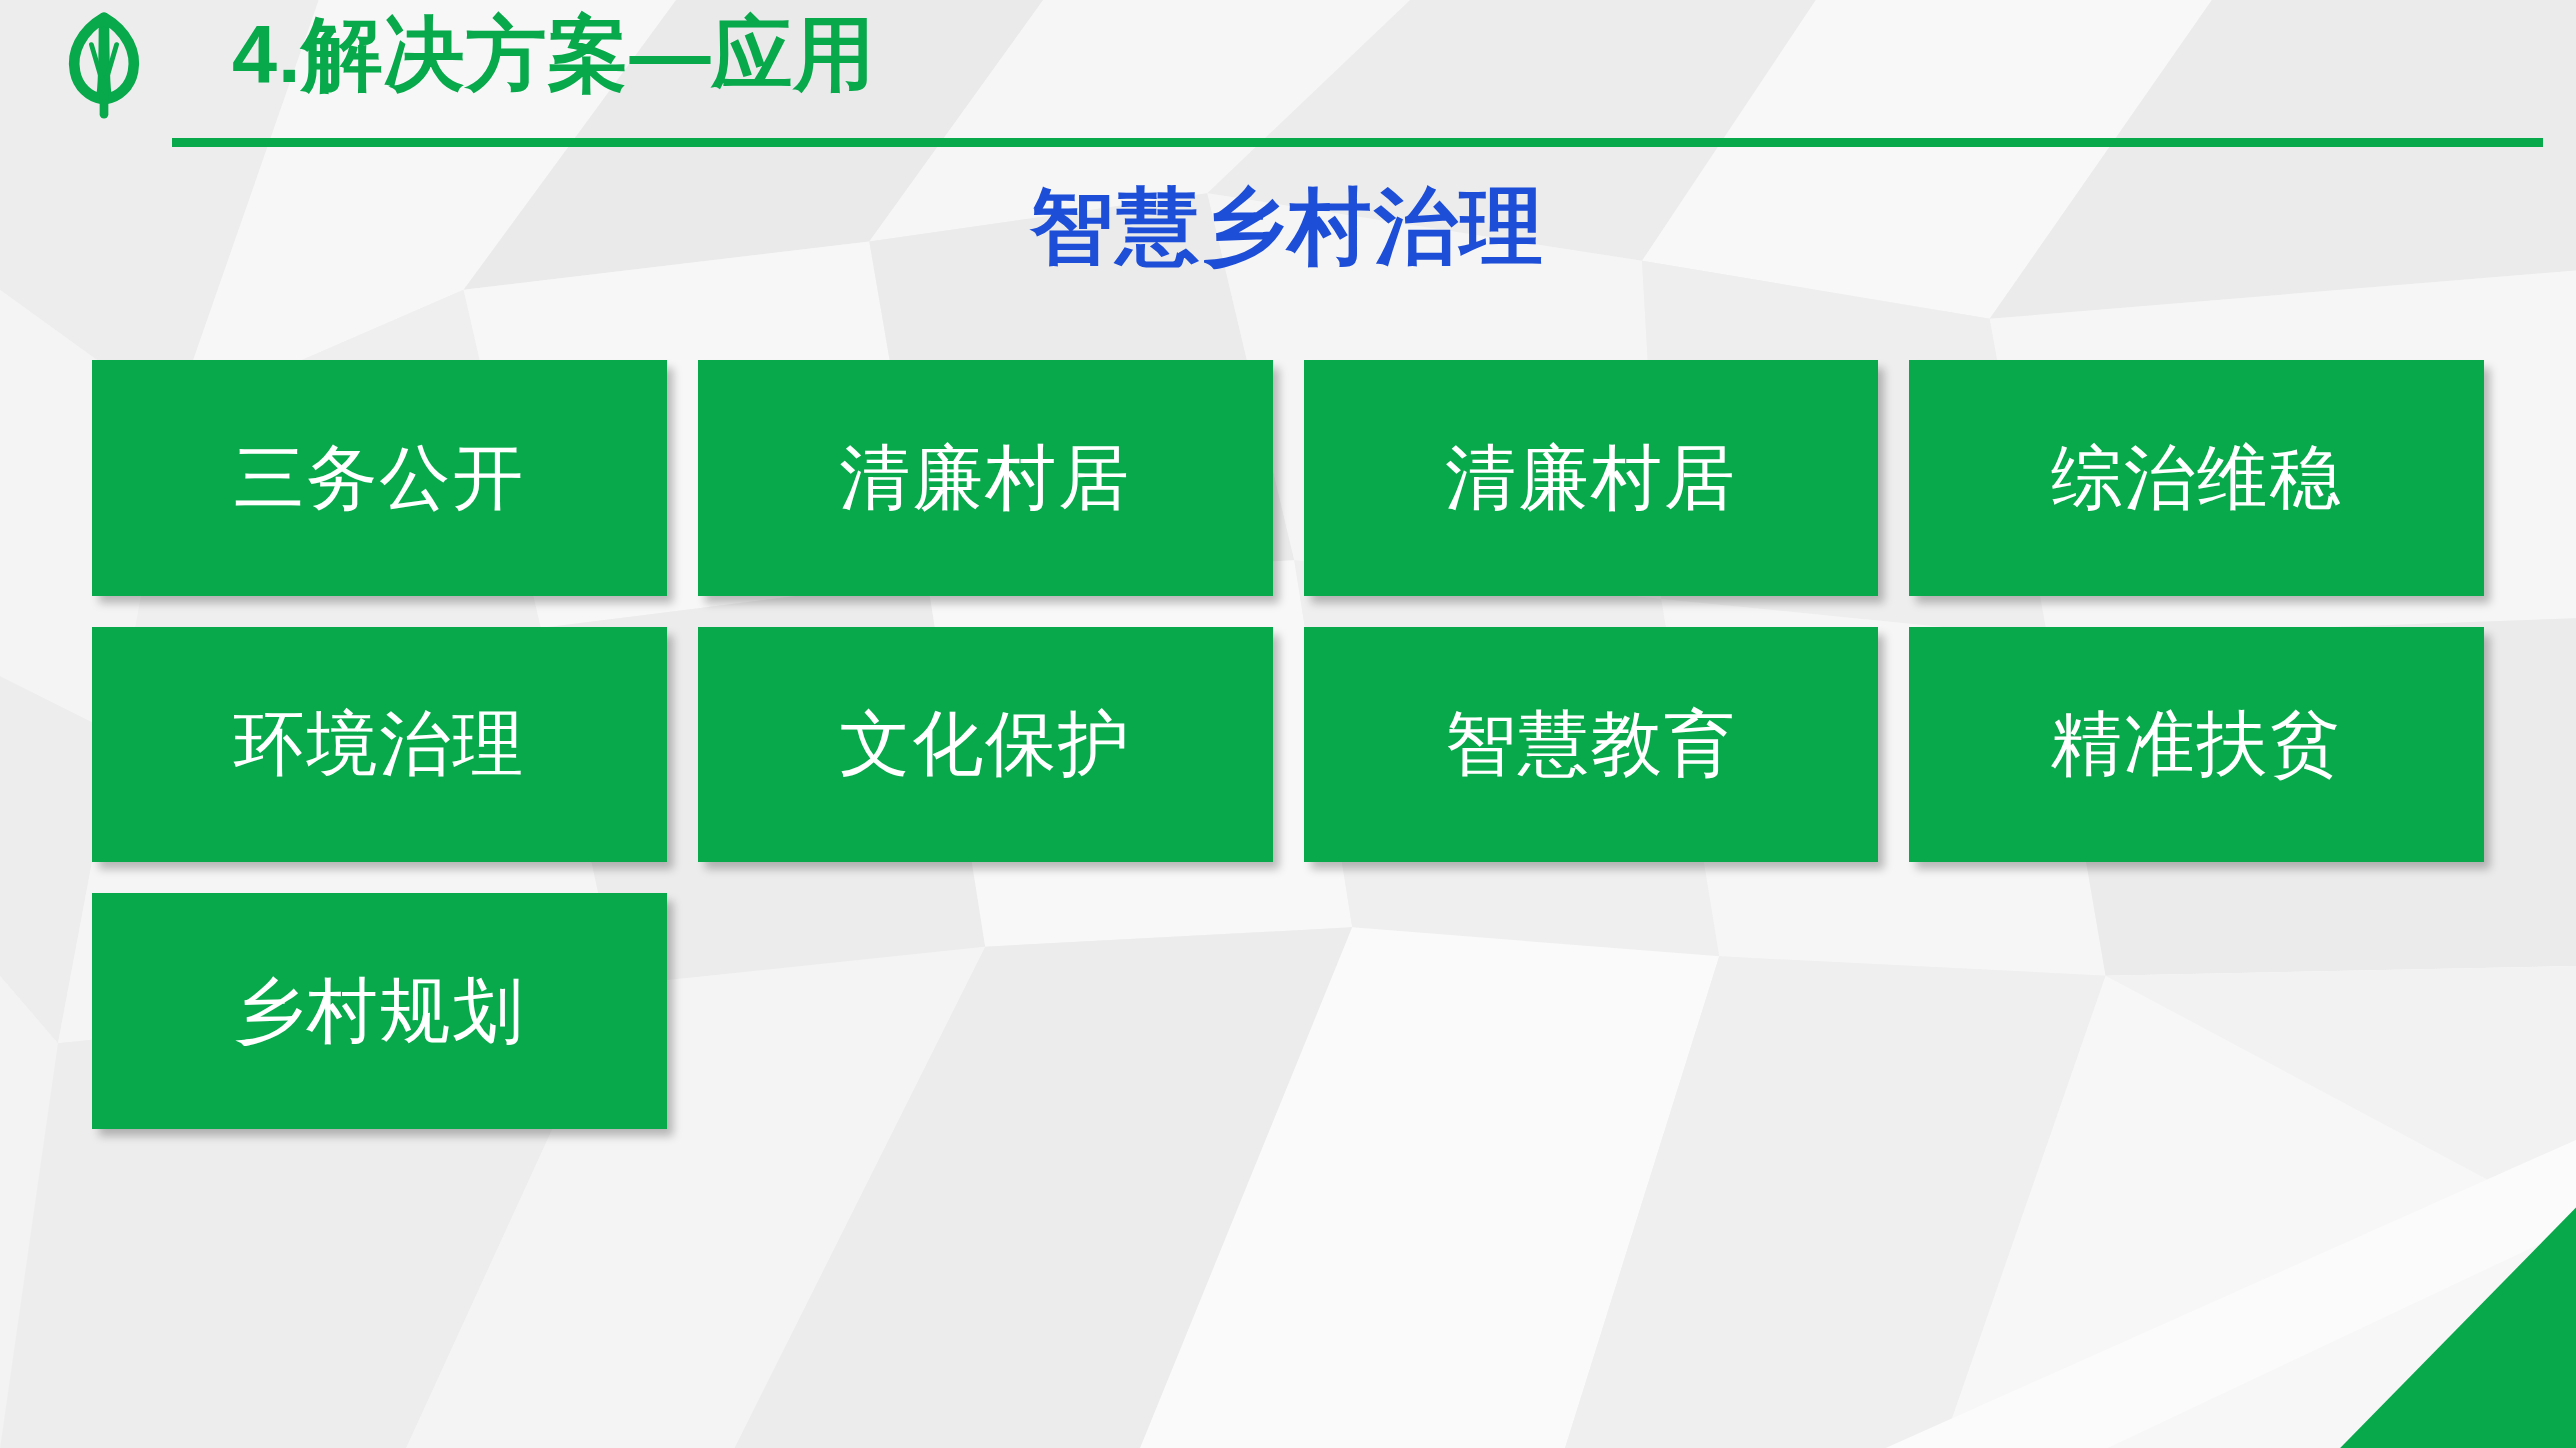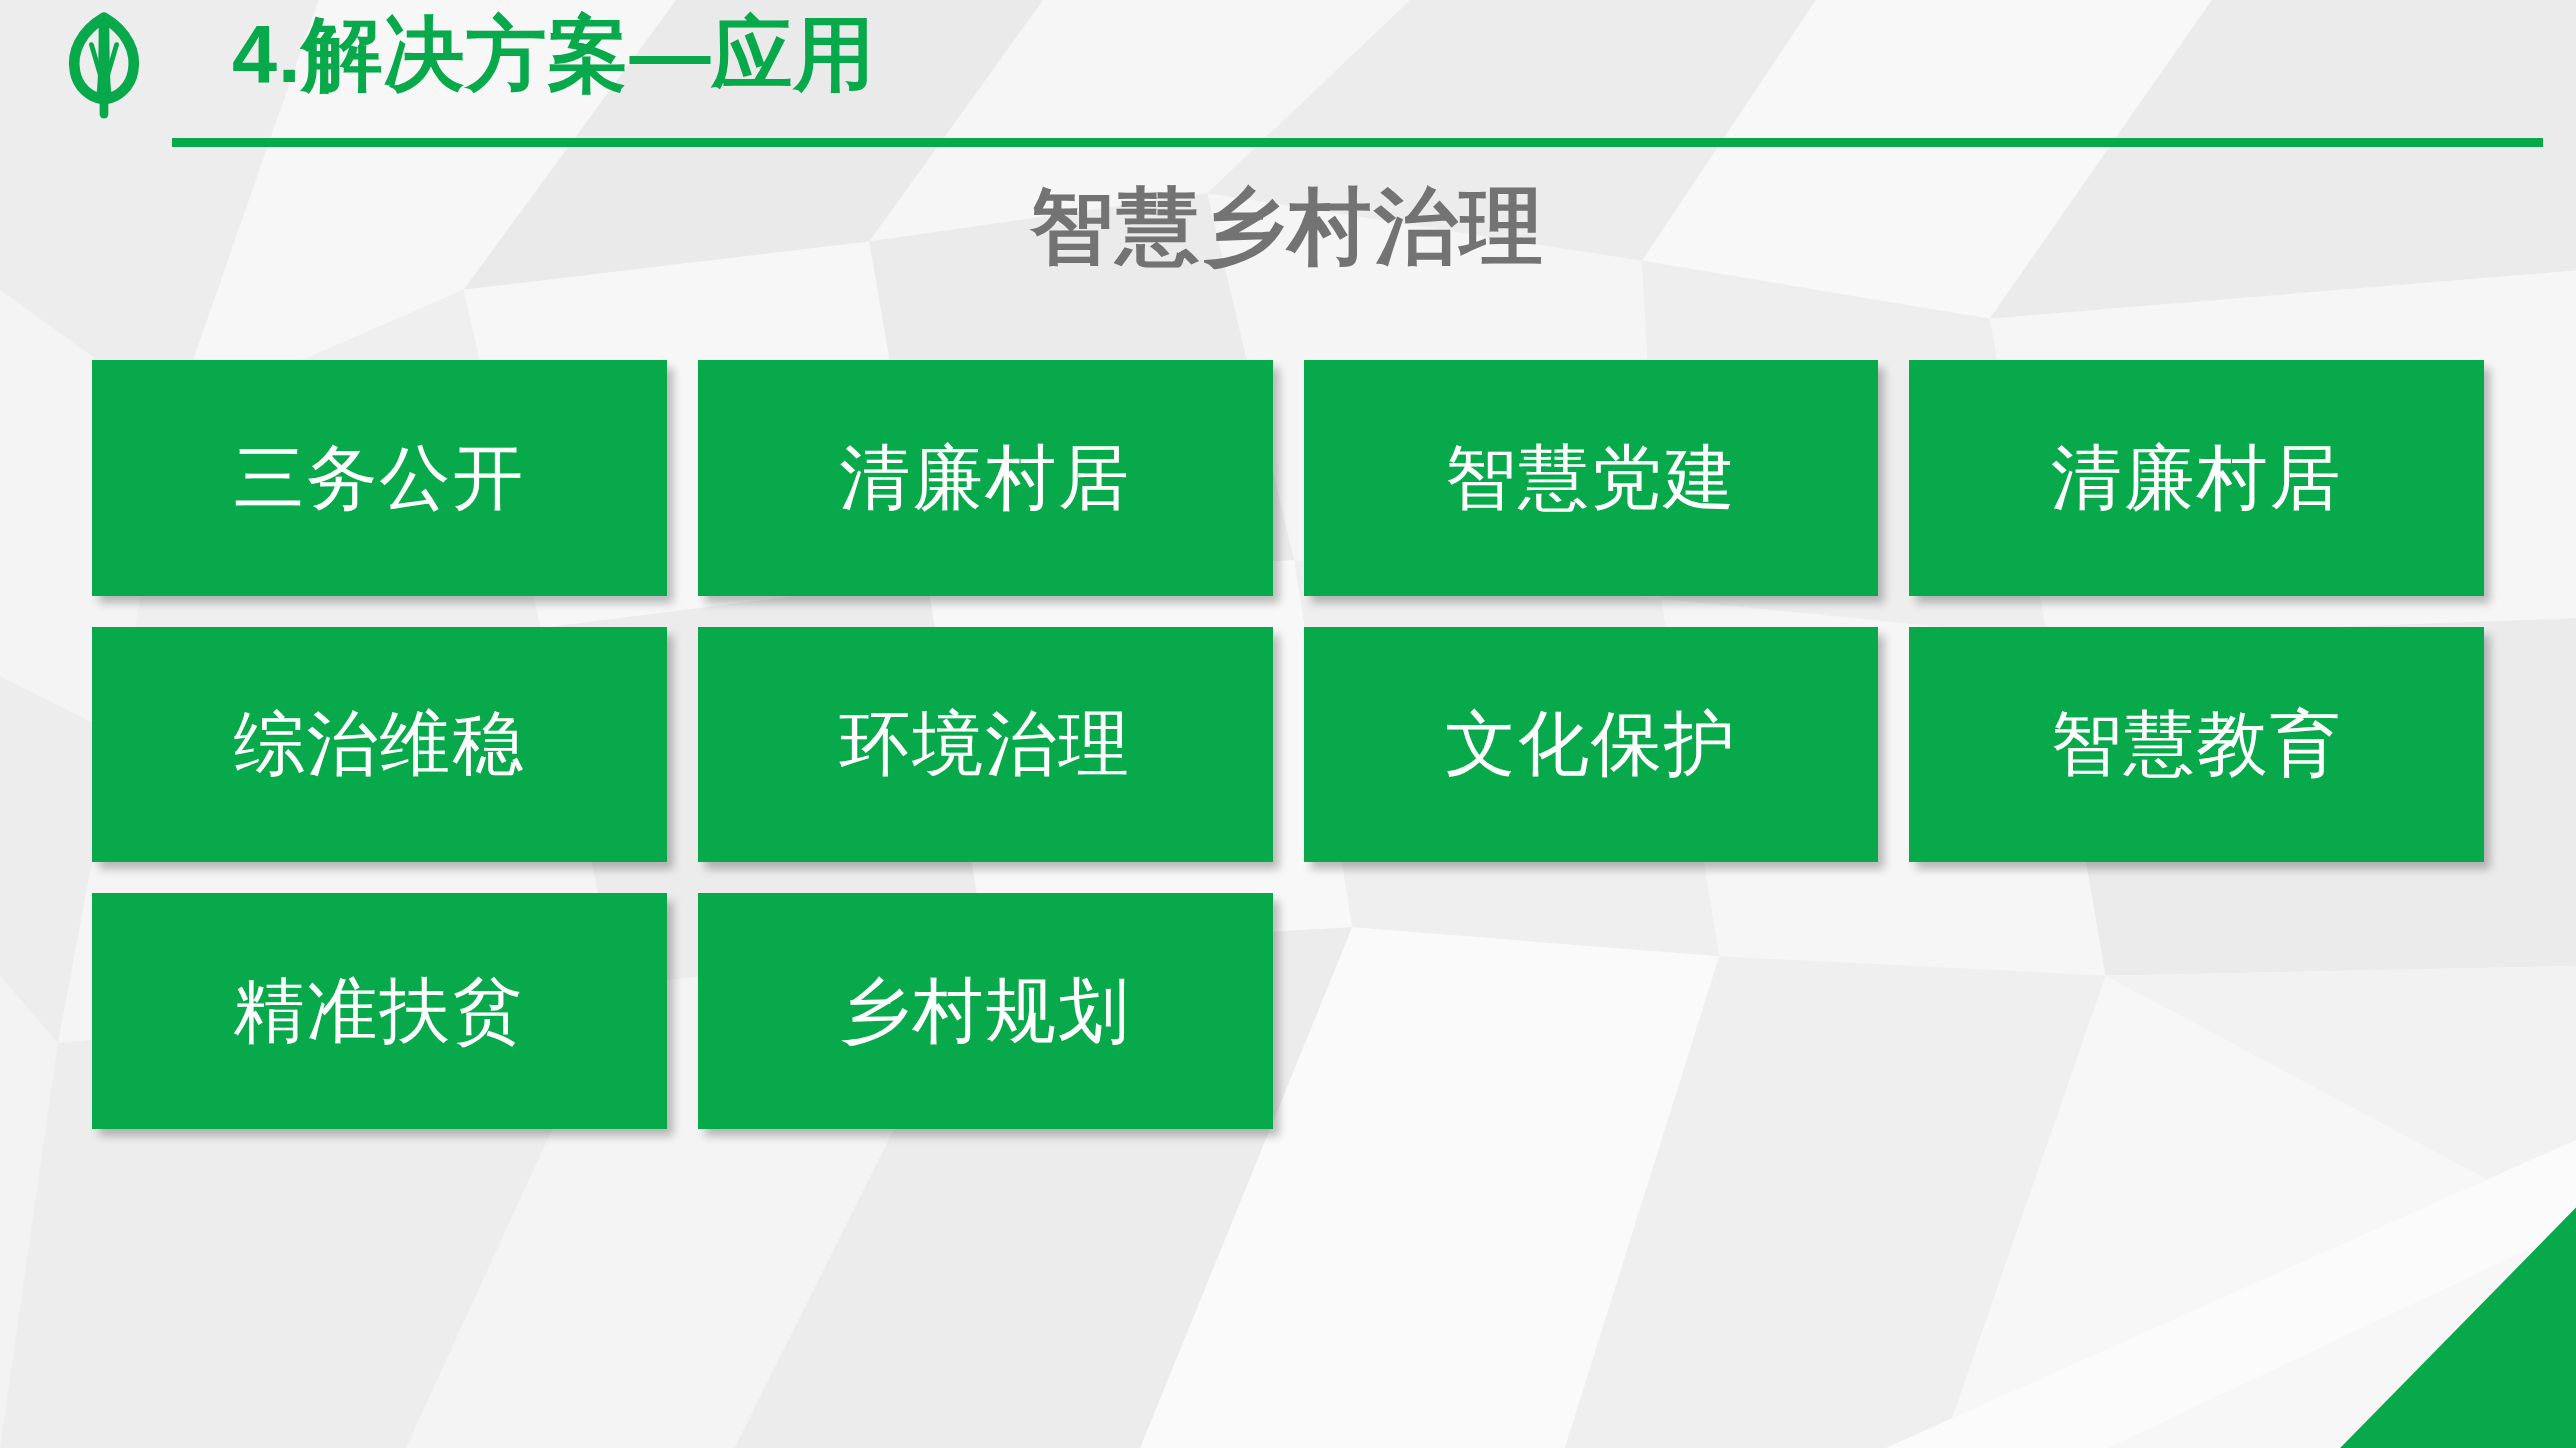--- a/index.html
+++ b/index.html
@@ -66,21 +66,21 @@
 
   
   .main-title {
     position: absolute;
     left: 0;
     top: 179px;
     width: 2576px;
     text-align: center;
     font-size: 83px;
     font-weight: bold;
-    color: #737373;
+    color: #1d4ed8;
     letter-spacing: 2.9px;
     line-height: 1.15;
     z-index: 5;
   }
 
   
   .grid {
     position: absolute;
     left: 92px;
     top: 360px;
@@ -179,23 +179,20 @@
   <div class="main-title">智慧乡村治理</div>
 
   <div class="grid">
     <div class="card">
       <span class="card-label">三务公开</span>
     </div>
     <div class="card">
       <span class="card-label">清廉村居</span>
     </div>
     <div class="card">
-      <span class="card-label">智慧党建</span>
-    </div>
-    <div class="card">
       <span class="card-label">清廉村居</span>
     </div>
     <div class="card">
       <span class="card-label">综治维稳</span>
     </div>
     <div class="card">
       <span class="card-label">环境治理</span>
     </div>
     <div class="card">
       <span class="card-label">文化保护</span>

